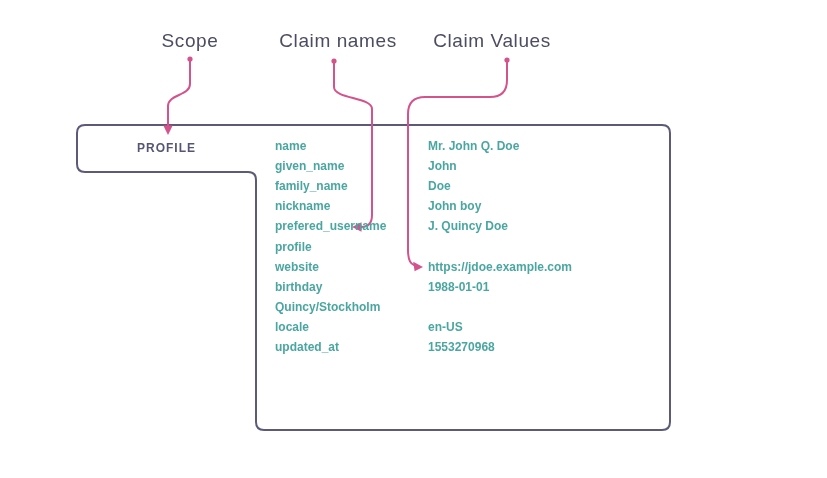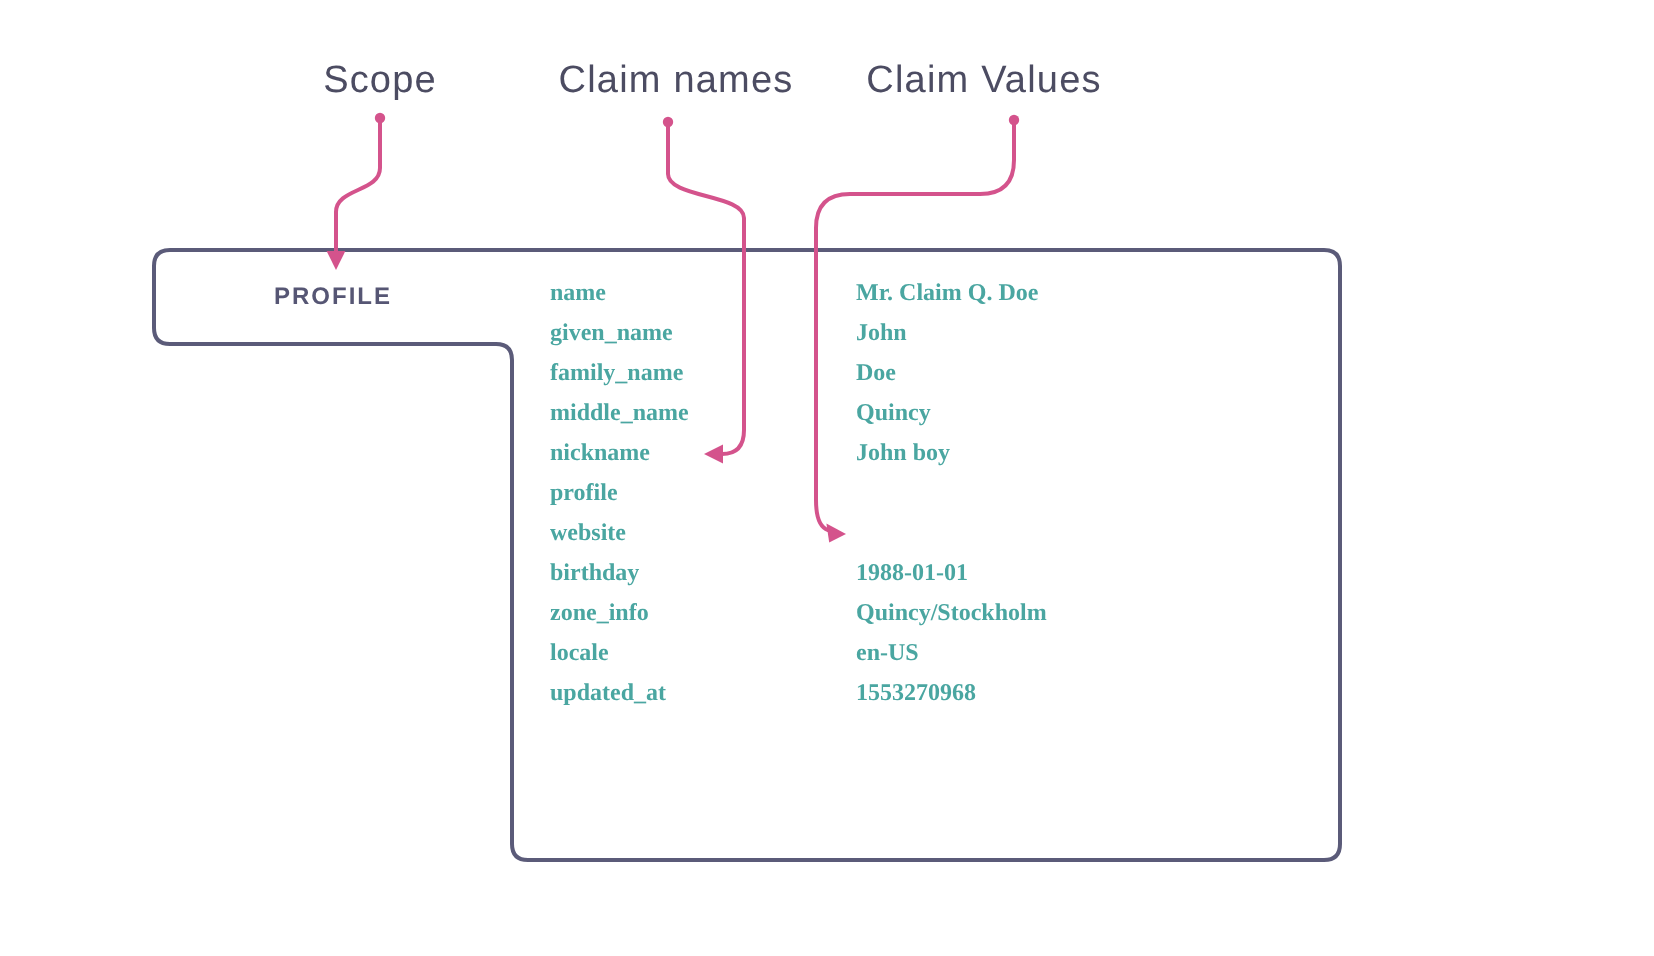--- a/index.html
+++ b/index.html
@@ -60,21 +60,21 @@
   }
   .claims-rows {
     position: absolute;
     left: 275px;
     top: 136px;
   }
   .claim-row {
     display: flex;
     align-items: center;
     height: 20.1px;
-    font-family: Liberation Serif, serif;
+    font-family: Liberation Sans, sans-serif;
     font-weight: bold;
     font-size: 12px;
     color: var(--claim-text);
     white-space: nowrap;
   }
   .claim-name { display: inline-block; width: 153px; }
   .claim-value { display: inline-block; }
 </style>
 </head>
 <body>
@@ -112,50 +112,50 @@
 
   <span class="top-label" style="left:190px">Scope</span>
   <span class="top-label" style="left:338px">Claim names</span>
   <span class="top-label" style="left:492px">Claim Values</span>
 
   <span class="scope-label">PROFILE</span>
 
   <div class="claims-rows">
       <div class="claim-row">
         <span class="claim-name">name</span>
-        <span class="claim-value">Mr. Claim Q. Doe</span>
+        <span class="claim-value">Mr. John Q. Doe</span>
       </div>
       <div class="claim-row">
         <span class="claim-name">given_name</span>
         <span class="claim-value">John</span>
       </div>
       <div class="claim-row">
         <span class="claim-name">family_name</span>
         <span class="claim-value">Doe</span>
       </div>
       <div class="claim-row">
-        <span class="claim-name">middle_name</span>
-        <span class="claim-value">Quincy</span>
+        <span class="claim-name">nickname</span>
+        <span class="claim-value">John boy</span>
       </div>
       <div class="claim-row">
-        <span class="claim-name">nickname</span>
-        <span class="claim-value">John boy</span>
+        <span class="claim-name">prefered_username</span>
+        <span class="claim-value">J. Quincy Doe</span>
       </div>
       <div class="claim-row">
         <span class="claim-name">profile</span>
       </div>
       <div class="claim-row">
         <span class="claim-name">website</span>
+        <span class="claim-value">https://jdoe.example.com</span>
       </div>
       <div class="claim-row">
         <span class="claim-name">birthday</span>
         <span class="claim-value">1988-01-01</span>
       </div>
       <div class="claim-row">
-        <span class="claim-name">zone_info</span>
         <span class="claim-value">Quincy/Stockholm</span>
       </div>
       <div class="claim-row">
         <span class="claim-name">locale</span>
         <span class="claim-value">en-US</span>
       </div>
       <div class="claim-row">
         <span class="claim-name">updated_at</span>
         <span class="claim-value">1553270968</span>
       </div>

